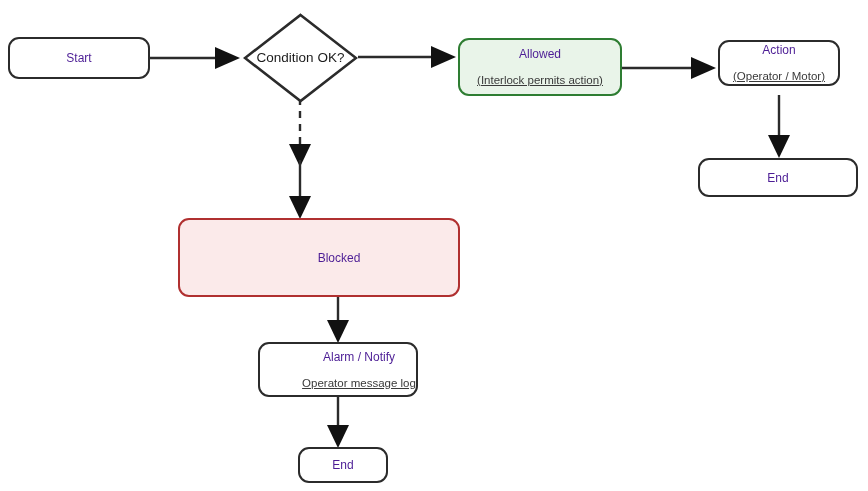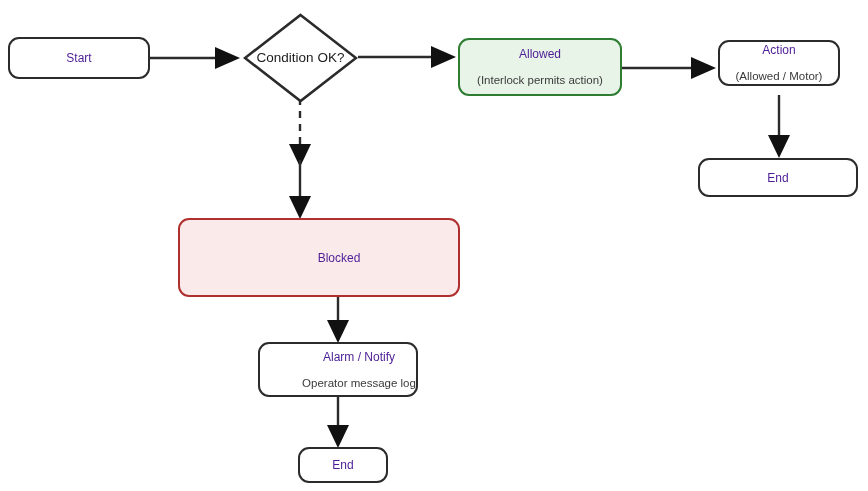--- a/index.html
+++ b/index.html
@@ -46,20 +46,21 @@
     line-height: 16px;
     color: #4c1d95;
     white-space: nowrap;
   }
   .node .subtitle {
     font-size: 11.5px;
     line-height: 15px;
     color: #3a3a3a;
     white-space: nowrap;
     margin-top: 11px;
+    text-decoration: underline;
   }
   .node.allowed {
     border-color: #2e7d32;
     background: #e9f4e9;
   }
   .node.blocked {
     border-color: #b03030;
     background: #fbeaea;
   }
   .diamond-wrap {
@@ -142,21 +143,21 @@
     <div class="diamond-label">Condition OK?</div>
   </div>
 
   <div class="node allowed" style="left:458px; top:38px; width:164px; height:58px;">
     <div class="title">Allowed</div>
     <div class="subtitle">(Interlock permits action)</div>
   </div>
 
   <div class="node" style="left:718px; top:40px; width:122px; height:46px;">
     <div class="title">Action</div>
-    <div class="subtitle">(Allowed / Motor)</div>
+    <div class="subtitle">(Operator / Motor)</div>
   </div>
 
   <div class="node" style="left:698px; top:158px; width:160px; height:39px;">
     <div class="title">End</div>
   </div>
 
   <div class="node blocked" style="left:178px; top:218px; width:282px; height:79px;padding-left:40px;">
     <div class="title">Blocked</div>
   </div>
 

